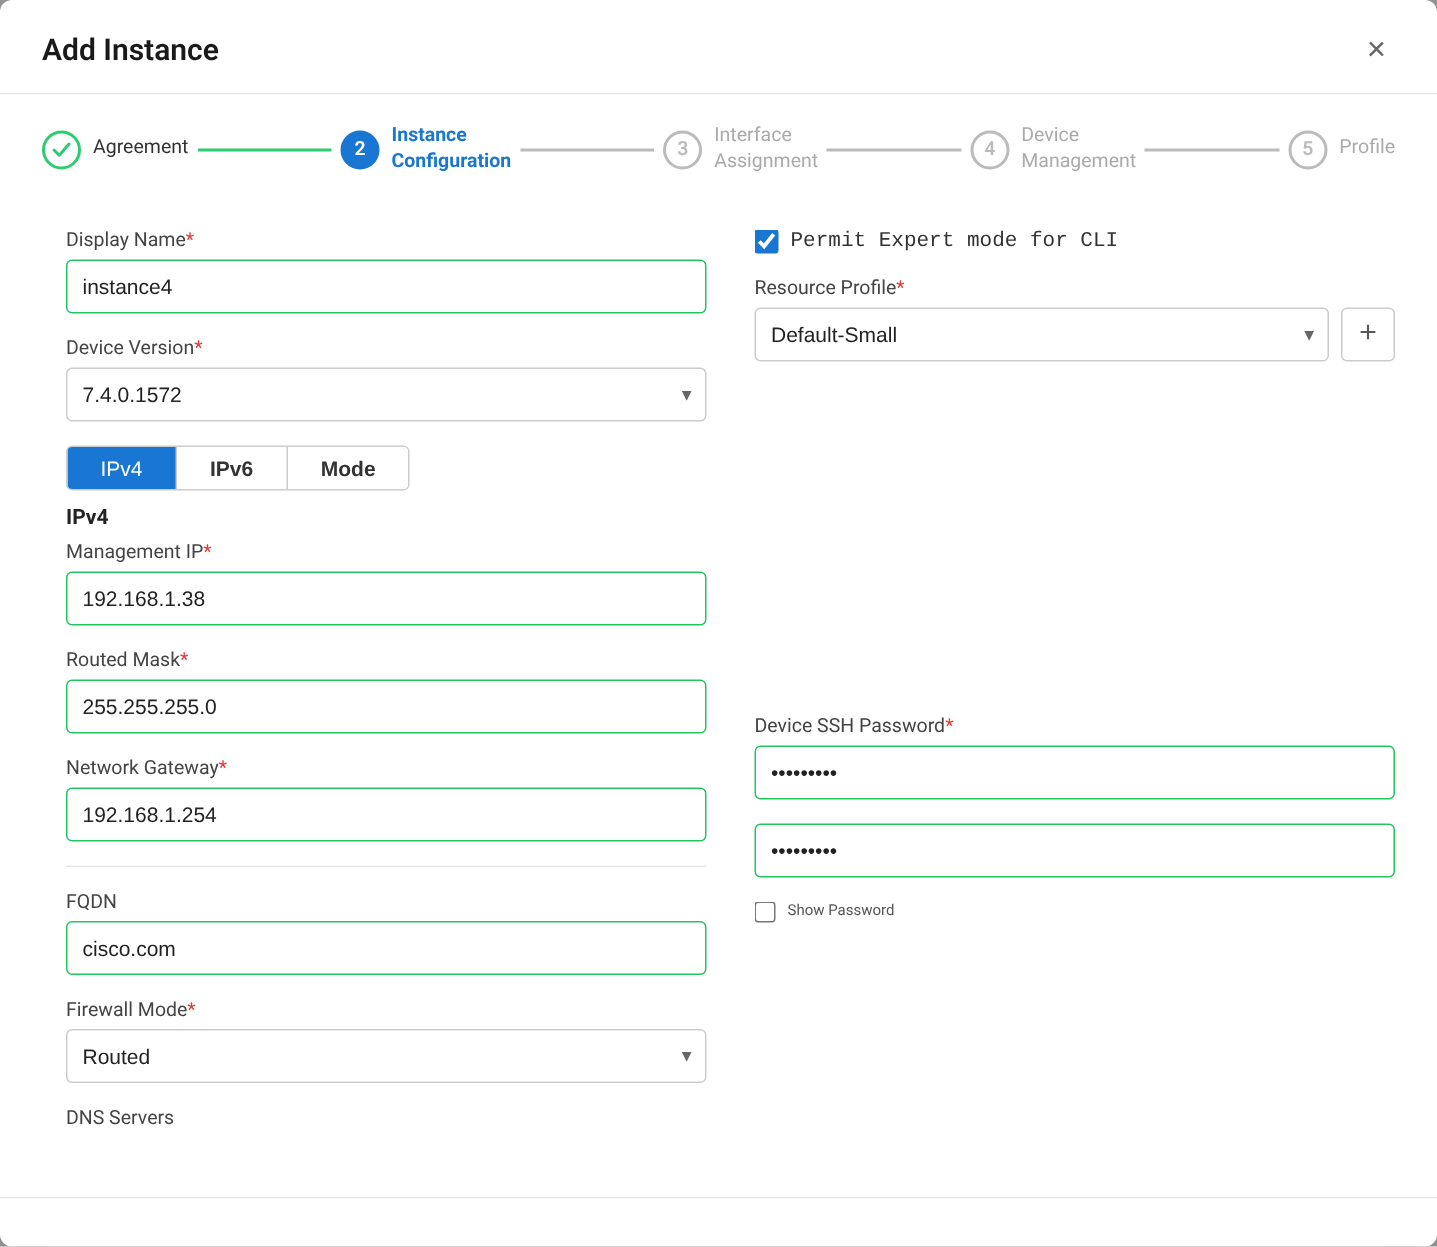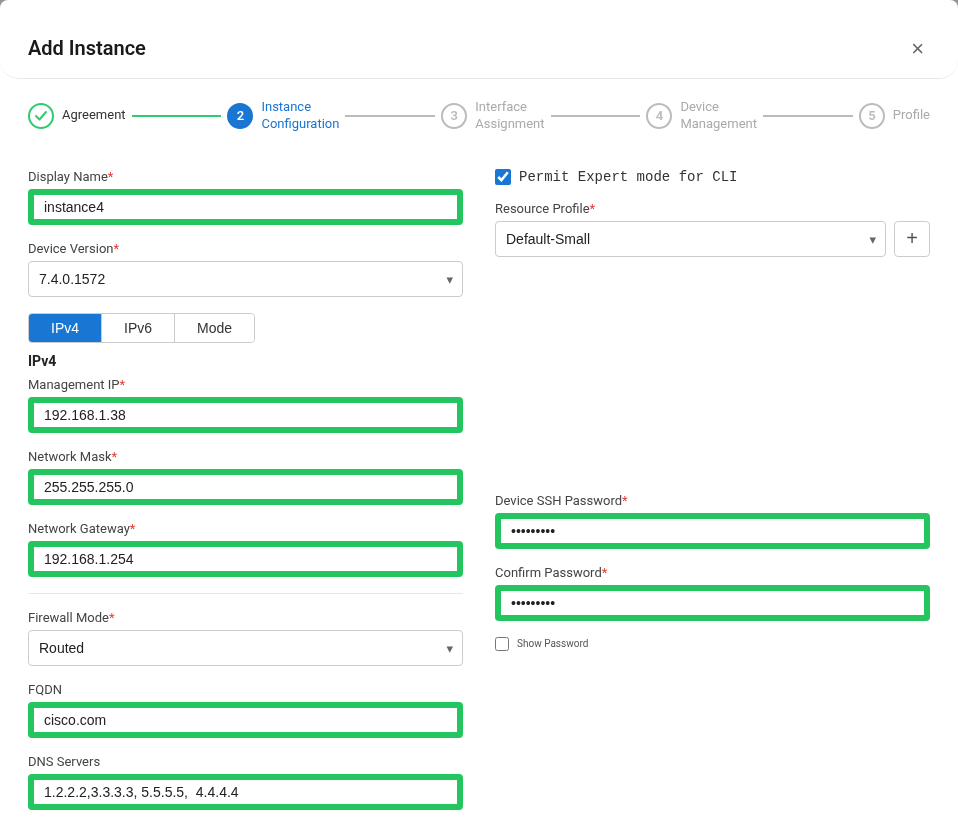--- a/index.html
+++ b/index.html
@@ -17,24 +17,24 @@
       border-radius: 8px;
       width: 958px;
       min-height: 831px;
       position: relative;
       display: flex;
       flex-direction: column;
       box-shadow: 0 8px 32px rgba(0,0,0,0.18);
     }
     .modal-header {
       display: flex;
+      align-items: center;
       justify-content: space-between;
-      padding: 36px 28px 16px 28px;
+      padding: 20px 28px 16px 28px;
       border-bottom: 1px solid #e8e8e8;
-      border-radius: 19px;
     }
     .modal-title {
       font-size: 20px;
       font-weight: 600;
       color: #1a1a1a;
     }
     .close-btn {
       background: none;
       border: none;
       cursor: pointer;
@@ -80,35 +80,35 @@
     .step-circle.inactive {
       border: 2px solid #bbb;
       color: #bbb;
       background: #fff;
     }
     .step-label {
       font-size: 13px;
       color: #333;
       line-height: 1.3;
     }
-    .step-label.active { color: #1976d2; font-weight: 400; }
+    .step-label.active { color: #1976d2; font-weight: 700; }
     .step-label.inactive { color: #aaa; }
     .step-connector {
       flex: 1;
       height: 2px;
       background: #bbb;
       margin: 0 6px;
       min-width: 30px;
     }
     .step-connector.completed { background: #2ecc71; }
 
     
     .modal-content {
       flex: 1;
-      padding: 20px 28px 10px 28px;
+      padding: 20px 28px 10px 44px;
       overflow-y: auto;
     }
 
     .form-row {
       display: flex;
       gap: 32px;
       margin-bottom: 0;
     }
     .form-col {
       flex: 1;
@@ -120,21 +120,21 @@
       display: block;
       font-size: 13px;
       color: #444;
       margin-bottom: 5px;
     }
     label .required { color: #e53935; }
     input[type="text"],
     input[type="password"] {
       width: 100%;
       height: 36px;
-      border: 6px solid #22c55e;
+      border: 1px solid #22c55e;
       border-radius: 4px;
       padding: 0 10px;
       font-size: 14px;
       color: #222;
       outline: none;
       background: #fff;
     }
     select, .select-wrapper select {
       width: 100%;
       height: 36px;
@@ -214,21 +214,21 @@
       width: fit-content;
       margin-bottom: 10px;
     }
     .ip-tab {
       padding: 6px 22px;
       font-size: 14px;
       cursor: pointer;
       border: none;
       background: #fff;
       color: #333;
-      font-weight: 400;
+      font-weight: 700;
     }
     .ip-tab.active {
       background: #1976d2;
       color: #fff;
       font-weight: 500;
     }
     .ip-tab:not(:last-child) {
       border-right: 1px solid #ccc;
     }
     .ipv4-heading {
@@ -349,51 +349,50 @@
         <div class="ipv4-heading">IPv4</div>
 
         <div class="form-group">
           <label>
             <span>Management IP</span><span class="required">*</span>
           </label>
           <input type="text" value="192.168.1.38" style="">
         </div>
         <div class="form-group">
           <label>
-            <span>Network Mask</span><span class="required">*</span>
+            <span>Routed Mask</span><span class="required">*</span>
           </label>
           <input type="text" value="255.255.255.0" style="">
         </div>
         <div class="form-group">
           <label>
             <span>Network Gateway</span><span class="required">*</span>
           </label>
           <input type="text" value="192.168.1.254" style="">
         </div>
 
         <hr class="divider">
 
+        <div class="form-group">
+          <label>FQDN</label>
+          <input type="text" value="cisco.com" style="">
+        </div>
         <div class="form-group">
           <label>
             <span>Firewall Mode</span><span class="required">*</span>
           </label>
           <div class="select-wrapper">
             <select>
               <option>Routed</option>
               <option>Transparent</option>
             </select>
           </div>
         </div>
         <div class="form-group">
-          <label>FQDN</label>
-          <input type="text" value="cisco.com" style="">
-        </div>
-        <div class="form-group">
           <label>DNS Servers</label>
-          <input type="text" value="1.2.2.2,3.3.3.3, 5.5.5.5,  4.4.4.4" style="">
         </div>
       </div>
 
       <div class="form-col">
         <div class="checkbox-row">
           <input type="checkbox" id="permit-expert" checked="" style="">
           <label for="permit-expert">Permit Expert mode for CLI</label>
         </div>
         <div class="form-group">
           <label>
@@ -411,23 +410,20 @@
 
         <div style="height: 220px;"></div>
 
         <div class="form-group">
           <label>
             <span>Device SSH Password</span><span class="required">*</span>
           </label>
           <input type="password" value="password1" style="">
         </div>
         <div class="form-group">
-          <label>
-            <span>Confirm Password</span><span class="required">*</span>
-          </label>
           <input type="password" value="password1" style="">
         </div>
         <div class="show-password-row">
           <input type="checkbox" id="show-password" style="">
           <label for="show-password">Show Password</label>
         </div>
       </div>
     </div>
   </div>
 

